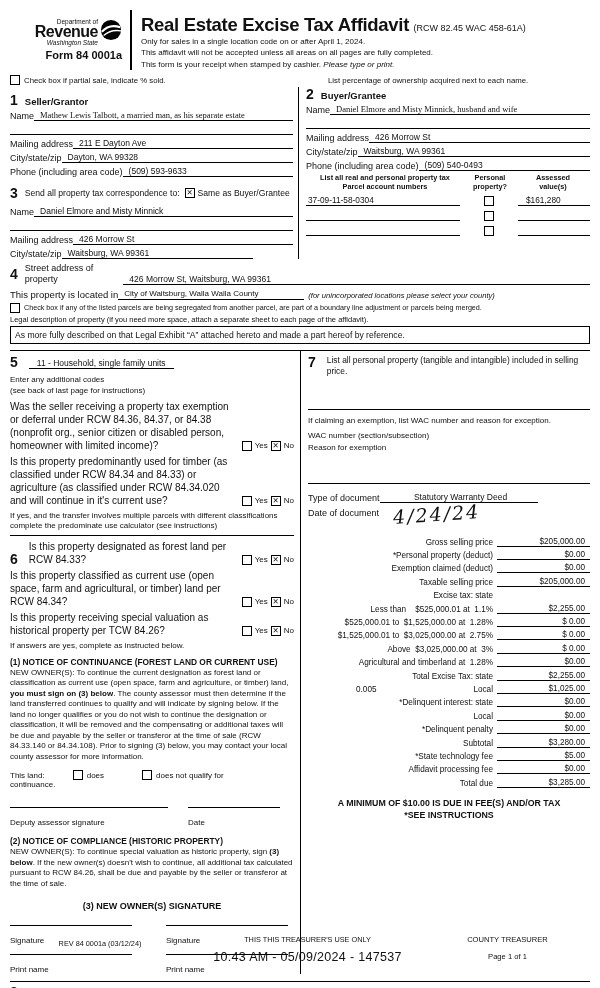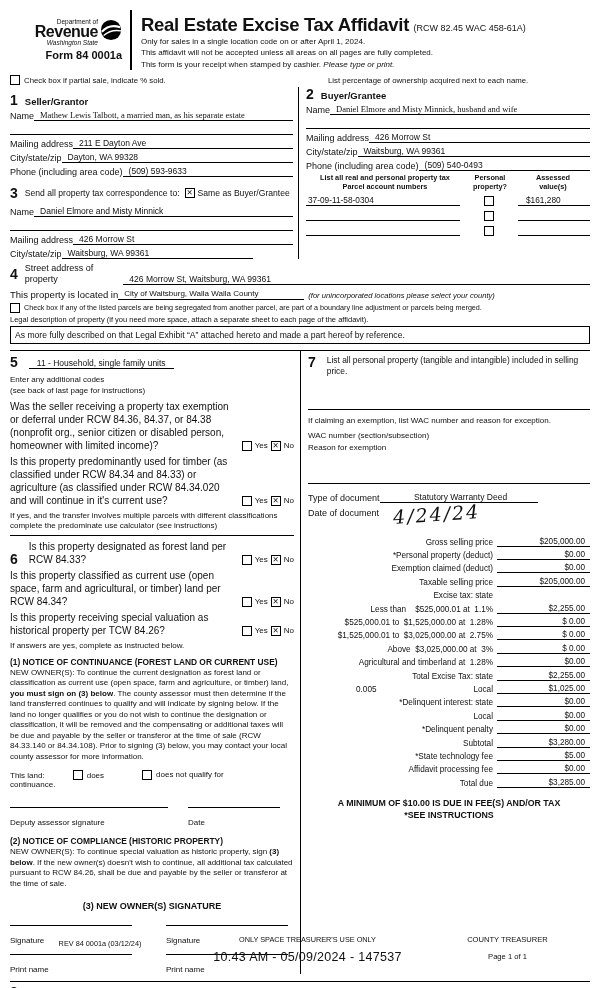--- a/index.html
+++ b/index.html
@@ -317,21 +317,21 @@
       </div>
       <div class="p8">If answers are yes, complete as instructed below.</div>
       <div class="ntitle">(1) NOTICE OF CONTINUANCE (FOREST LAND OR CURRENT USE)</div>
       <div class="p8" style="margin-top:1px;"><span>NEW OWNER(S): To continue the current designation as forest land or classification as current use (open space, farm and agriculture, or timber) land, </span><span class="b">you must sign on (3) below</span><span>. The county assessor must then determine if the land transferred continues to qualify and will indicate by signing below. If the land no longer qualifies or you do not wish to continue the designation or classification, it will be removed and the compensating or additional taxes will be due and payable by the seller or transferor at the time of sale (RCW 84.33.140 or 84.34.108). Prior to signing (3) below, you may contact your local county assessor for more information.</span></div>
       <div class="landrow">
         <span>This land:</span>
         <span style="display:inline-flex;gap:4px;align-items:center;margin-left:18px;">
             <span class="cb"></span>
             <span>does</span>
           </span>
-        <span style="display:inline-flex;gap:4px;align-items:flex-start;margin-left:28px;">
+        <span style="display:inline-flex;gap:4px;align-items:center;margin-left:28px;">
             <span class="cb"></span>
             <span>does not qualify for</span>
           </span>
       </div>
       <div class="p8" style="margin-top:0;">continuance.</div>
       <div class="ulabrow">
         <span class="ulab" style="flex:0 0 158px;">Deputy assessor signature</span>
         <span class="ulab" style="flex:0 0 92px;">Date</span>
       </div>
       <div class="ntitle" style="margin-top:9px;">(2) NOTICE OF COMPLIANCE (HISTORIC PROPERTY)</div>
@@ -531,21 +531,21 @@
 
   <div class="fine">
     <span class="b">Perjury:</span>
     <span>Perjury is a class C felony which is punishable by imprisonment in the state correctional institution for a maximum term of not more than five years, or by a fine in an amount fixed by the court of not more than $5,000, or by both imprisonment and fine (RCW 9A.20.020(1C)).</span>
     <div class="fine2">To ask about the availability of this publication in an alternate format for the visually impaired, please call 360-705-6706. Teletype (TTY) users may use the WA Relay Service by calling 711.</div>
   </div>
 
   <div class="footer">
     <div class="fcol1">REV 84 0001a (03/12/24)</div>
     <div class="fcol2">
-      <div>ONLY SPACE TREASURER'S USE ONLY</div>
+      <div>THIS THIS TREASURER'S USE ONLY</div>
       <div class="stamp">10:43 AM - 05/09/2024 - 147537</div>
     </div>
     <div class="fcol3">
       <div>COUNTY TREASURER</div>
       <div class="fpage">Page 1 of 1</div>
     </div>
   </div>
 
 </div>
 

